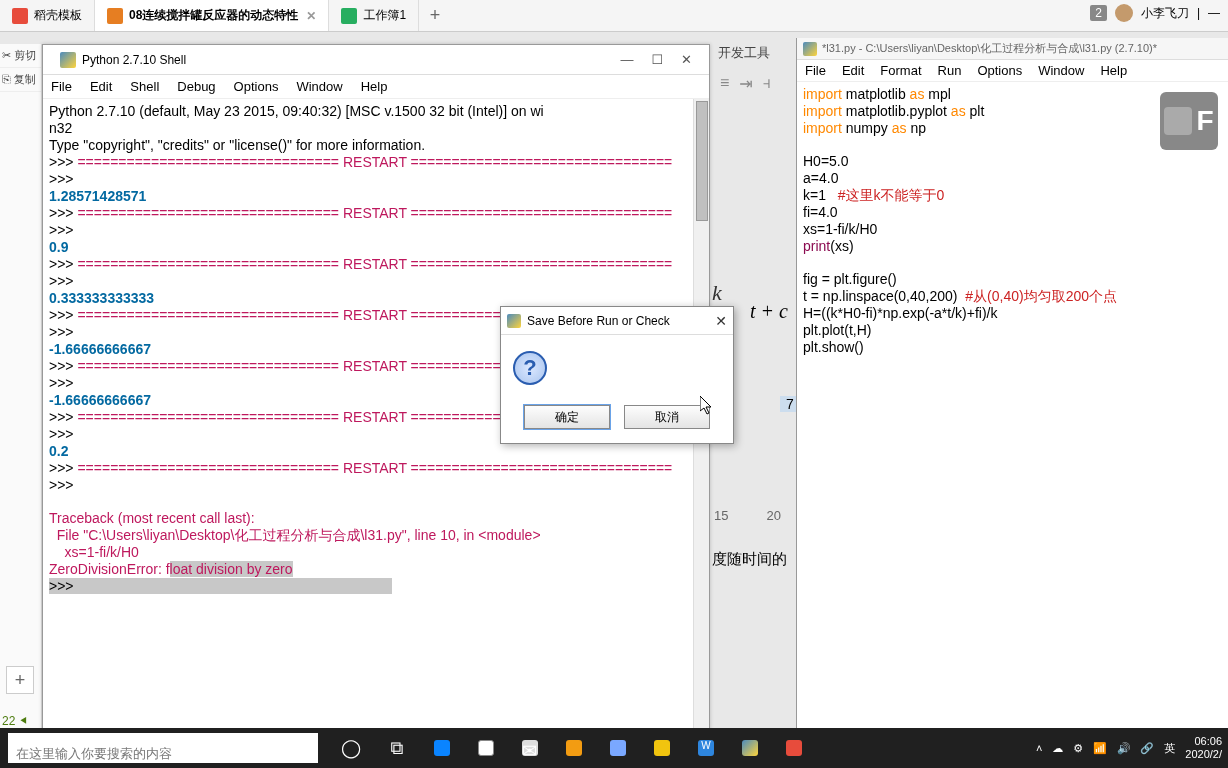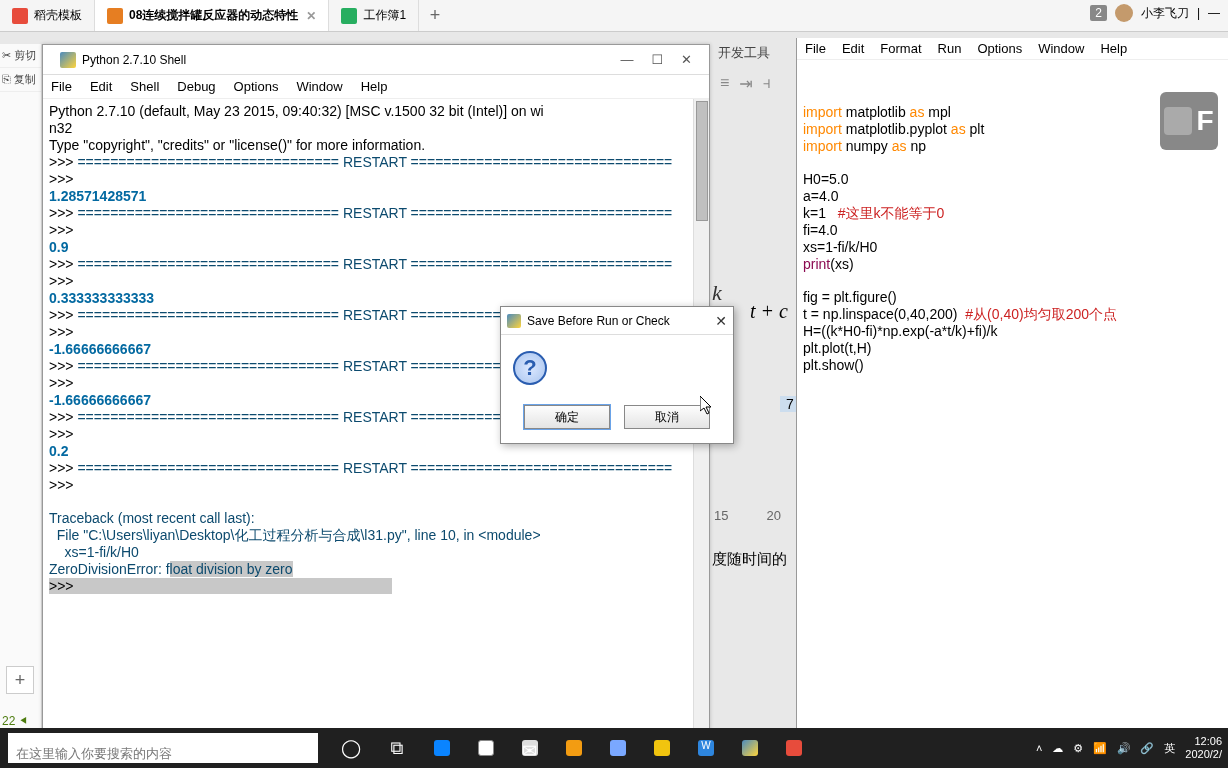--- a/index.html
+++ b/index.html
@@ -30,33 +30,33 @@
 .titlebar { height: 30px; background: #fff; border-bottom: 1px solid #ddd; display: flex; align-items: center; padding: 0 17px; }
 .titlebar .tico { width: 16px; height: 16px; margin-right: 6px; background: linear-gradient(135deg,#4b8bbe,#ffd43b); border-radius: 2px; }
 .titlebar .title { font-size: 12px; flex: 1; }
 .winbtns { display: flex; gap: 18px; color: #555; font-size: 13px; }
 .winbtns span { cursor: pointer; }
 .menubar { height: 24px; display: flex; align-items: center; padding: 0 8px; gap: 18px; font-size: 13px; border-bottom: 1px solid #eee; }
 .menubar span { cursor: pointer; }
 .shell-body { position: relative; height: calc(100% - 54px); overflow: hidden; }
 .shell-text { padding: 4px 6px; font-family: "Courier New", monospace; font-size: 14px; line-height: 16px; white-space: pre; color: #000; position: absolute; inset: 0; right: 16px; }
 .shell-text .blue { color: #0369a1; font-weight: bold; }
-.shell-text .red { color: #0c4a6e; }
+.shell-text .red { color: #be185d; }
 .shell-text .hl { background: #c8c8c8; }
 .scrollbar { position: absolute; right: 0; top: 0; width: 16px; height: 100%; background: #f0f0f0; border-left: 1px solid #ddd; }
 .scrollbar .thumb { position: absolute; left: 2px; width: 12px; top: 2px; height: 120px; background: #c0c0c0; border: 1px solid #999; }
 
 
 .editor-win { position: absolute; right: 0; top: 38px; width: 432px; height: 692px; background: #fff; border-left: 1px solid #999; }
 .editor-title { height: 22px; display: flex; align-items: center; padding: 0 6px; background: #f6f6f6; border-bottom: 1px solid #ddd; }
 .editor-title .tico { width: 14px; height: 14px; margin-right: 5px; background: linear-gradient(135deg,#4b8bbe,#ffd43b); border-radius: 2px; }
 .editor-title .txt { font-size: 11px; color: #666; overflow: hidden; text-overflow: ellipsis; white-space: nowrap; }
 .editor-menu { height: 22px; display: flex; align-items: center; padding: 0 8px; gap: 16px; font-size: 13px; border-bottom: 1px solid #eee; }
 .editor-menu span { cursor: pointer; }
-.editor-body { padding: 4px 6px; font-family: "Courier New", monospace; font-size: 14px; line-height: 16px; white-space: pre; margin-top: 40px; }
+.editor-body { padding: 4px 6px; font-family: "Courier New", monospace; font-size: 14px; line-height: 16px; white-space: pre; }
 .editor-body .kw { color: #ff8800; }
 .editor-body .as { color: #ff8800; }
 .editor-body .pc { color: #8b0a50; }
 .editor-body .cm { color: #cc2222; }
 .editor-badge { position: absolute; right: 10px; top: 54px; width: 58px; height: 58px; background: #888; border-radius: 6px; display: flex; align-items: center; justify-content: center; color: #fff; font-size: 28px; font-weight: bold; }
 .editor-badge .ico { width: 28px; height: 28px; background: #aaa; border-radius: 4px; margin-right: 4px; }
 
 
 .bg-snip { position: absolute; left: 712px; top: 280px; font-family: "Times New Roman", serif; font-style: italic; font-size: 22px; color: #333; }
 .bg-snip2 { position: absolute; left: 750px; top: 300px; font-family: "Times New Roman", serif; font-style: italic; font-size: 20px; }
@@ -189,20 +189,24 @@
 <span class="red">    xs=1-fi/k/H0</span>
 <span class="red">ZeroDivisionError: f</span><span class="red hl">loat division by zero</span>
 <span class="hl">&gt;&gt;&gt; </span><span class="hl">                                                                                 </span></div>
     <div class="scrollbar">
       <div class="thumb"></div>
     </div>
   </div>
 </div>
 
 <div class="editor-win">
+  <div class="editor-title">
+    <span class="tico"></span>
+    <span class="txt">*l31.py - C:\Users\liyan\Desktop\化工过程分析与合成\l31.py (2.7.10)*</span>
+  </div>
   <div class="editor-menu">
     <span>File</span>
     <span>Edit</span>
     <span>Format</span>
     <span>Run</span>
     <span>Options</span>
     <span>Window</span>
     <span>Help</span>
   </div>
   <div class="editor-body"><span class="kw">import</span><span> matplotlib </span><span class="as">as</span><span> mpl</span>
@@ -285,17 +289,17 @@
   </div>
   <div class="tb-right">
     <span>˄</span>
     <span>☁</span>
     <span>⚙</span>
     <span>📶</span>
     <span>🔊</span>
     <span>🔗</span>
     <span>英</span>
     <div class="clock">
-      <div>12:06</div>
+      <div>06:06</div>
       <div>2020/2/</div>
     </div>
   </div>
 </div>
 
 </body></html>

